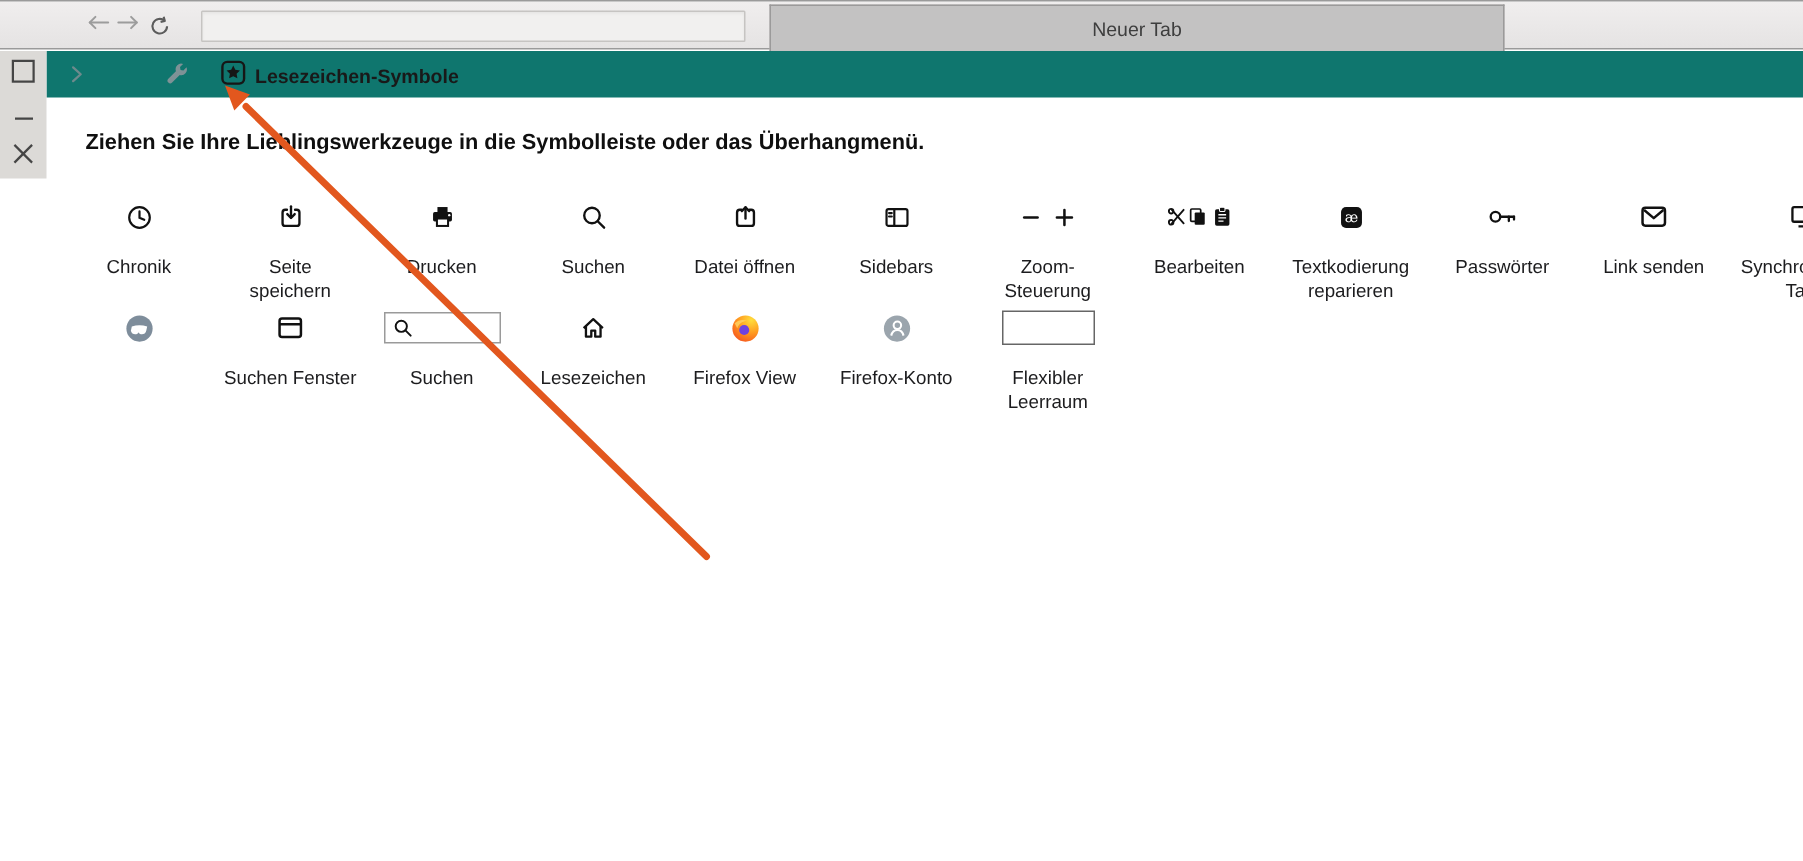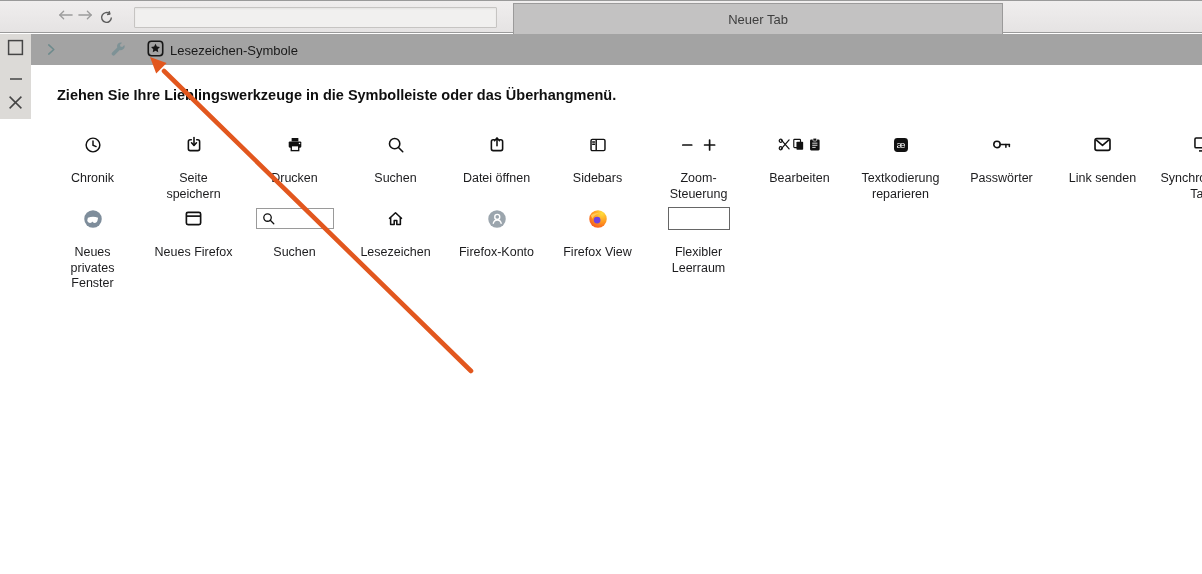--- a/index.html
+++ b/index.html
@@ -95,21 +95,21 @@
     <button class="tool" style="top:58px;">
       <span>
         <svg width="15" height="15" viewBox="0 0 14 14" stroke="#454545" stroke-width="1.4">
             <line x1="1.5" y1="1.5" x2="12.5" y2="12.5"></line>
             <line x1="12.5" y1="1.5" x2="1.5" y2="12.5"></line>
           </svg>
       </span>
     </button>
   </div>
 
-  <div class="custbar" style="background: #a3a3a3;">
+  <div class="custbar" style="background: #0f766e; font-weight: bold;">
     <button class="chev">
       <span>
         <svg width="11" height="13" viewBox="0 0 12 14" fill="none" stroke="#6d8a8c" stroke-width="1.7" stroke-linecap="round" stroke-linejoin="round">
             <path d="M3 2 L8.5 7 3 12"></path>
           </svg>
       </span>
     </button>
     <button class="wrench">
       <span>
         <svg width="15" height="15" viewBox="0 0 16 16">
@@ -262,84 +262,81 @@
       </div>
     </div>
   <div class="prow" id="palette-row2">
       <div class="cell">
         <div class="ibox">
           <span style="line-height: 0;"><svg width="20" height="20" viewBox="0 0 16 16">
               <circle cx="8" cy="8" r="7" fill="#7e8d9b"></circle>
               <path d="M3.9 6.9 c2.7 -0.9 5.5 -0.9 8.2 0 l-0.5 2.3 c-0.25 1.2 -1.2 1.9 -2.3 1.9 c-0.9 0 -1.5 -0.4 -1.8 -1.1 c-0.3 0.7 -0.9 1.1 -1.8 1.1 c-1.1 0 -2.05 -0.7 -2.3 -1.9 Z" fill="#fff"></path>
             </svg></span>
         </div>
-        <div class="plabel">Neues
-privates
-Fenster</div>
       </div>
       <div class="cell">
         <div class="ibox">
           <span style="line-height: 0;"><svg width="19" height="19" viewBox="0 0 16 16" fill="none" stroke="#111" stroke-width="1.4">
               <rect x="2" y="2.8" width="12" height="10.4" rx="1.4"></rect>
               <path d="M2 6 h12"></path>
             </svg></span>
         </div>
-        <div class="plabel">Neues Firefox</div>
+        <div class="plabel">Suchen Fenster</div>
       </div>
       <div class="cell">
         <div class="ibox">
           <div class="searchbox">
             <span style="line-height: 0;"><svg width="13" height="13" viewBox="0 0 16 16" fill="none" stroke="#111" stroke-width="1.6" stroke-linecap="round">
                 <circle cx="6.8" cy="6.8" r="4.6"></circle>
                 <path d="M10.2 10.2 14.5 14.5"></path>
               </svg></span>
           </div>
         </div>
         <div class="plabel">Suchen</div>
       </div>
       <div class="cell">
         <div class="ibox">
           <span style="line-height: 0;"><svg width="19" height="19" viewBox="0 0 16 16" fill="none" stroke="#111" stroke-width="1.3" stroke-linejoin="round">
               <path d="M2.6 8.2 8 3.2 13.4 8.2"></path>
               <path d="M3.9 7 v6 h3 v-3.4 h2.2 V13 h3 V7"></path>
             </svg></span>
         </div>
         <div class="plabel">Lesezeichen</div>
-      </div>
-      <div class="cell">
-        <div class="ibox">
-          <span style="line-height: 0;"><svg width="20" height="20" viewBox="0 0 16 16">
-              <circle cx="8" cy="8" r="7" fill="#9ba5ad"></circle>
-              <g fill="none" stroke="#fff" stroke-width="1.1">
-                <circle cx="8.2" cy="6.3" r="2"></circle>
-                <path d="M4.9 11.8 c0.5 -2 1.8 -3 3.3 -3 1.5 0 2.8 1 3.3 3"></path>
-              </g>
-            </svg></span>
-        </div>
-        <div class="plabel">Firefox-Konto</div>
       </div>
       <div class="cell">
         <div class="ibox">
           <span style="line-height: 0;"><svg width="20" height="20" viewBox="0 0 16 16">
               <defs>
                 <radialGradient id="gffv" cx="0.72" cy="0.18" r="1.1">
                   <stop offset="0" stop-color="#ffde3d"></stop>
                   <stop offset="0.45" stop-color="#ff9a1f"></stop>
                   <stop offset="1" stop-color="#f23b1f"></stop>
                 </radialGradient>
               </defs>
               <circle cx="8" cy="8" r="7" fill="url(#gffv)"></circle>
               <circle cx="7.3" cy="8.8" r="2.7" fill="#6f42e0"></circle>
               <path d="M2.2 5.2 C4 3.4 6.5 3 8.8 3.8 6 4.2 4.4 5.6 3.6 7.8 Z" fill="#ffd567" opacity="0.8"></path>
             </svg></span>
         </div>
         <div class="plabel">Firefox View</div>
       </div>
       <div class="cell">
         <div class="ibox">
+          <span style="line-height: 0;"><svg width="20" height="20" viewBox="0 0 16 16">
+              <circle cx="8" cy="8" r="7" fill="#9ba5ad"></circle>
+              <g fill="none" stroke="#fff" stroke-width="1.1">
+                <circle cx="8.2" cy="6.3" r="2"></circle>
+                <path d="M4.9 11.8 c0.5 -2 1.8 -3 3.3 -3 1.5 0 2.8 1 3.3 3"></path>
+              </g>
+            </svg></span>
+        </div>
+        <div class="plabel">Firefox-Konto</div>
+      </div>
+      <div class="cell">
+        <div class="ibox">
           <div class="flexbox"></div>
         </div>
         <div class="plabel">Flexibler
 Leerraum</div>
       </div>
     </div>
 
   <svg class="arrow-overlay" viewBox="0 0 1202 574">
     <line id="arrow-line" x1="471" y1="371" x2="164" y2="71" stroke-width="4.6" stroke-linecap="round" stroke="#e2571e"></line>
     <polygon id="arrow-head" points="150,57 166.6,63.0 156.2,73.6" fill="#e2571e"></polygon>

